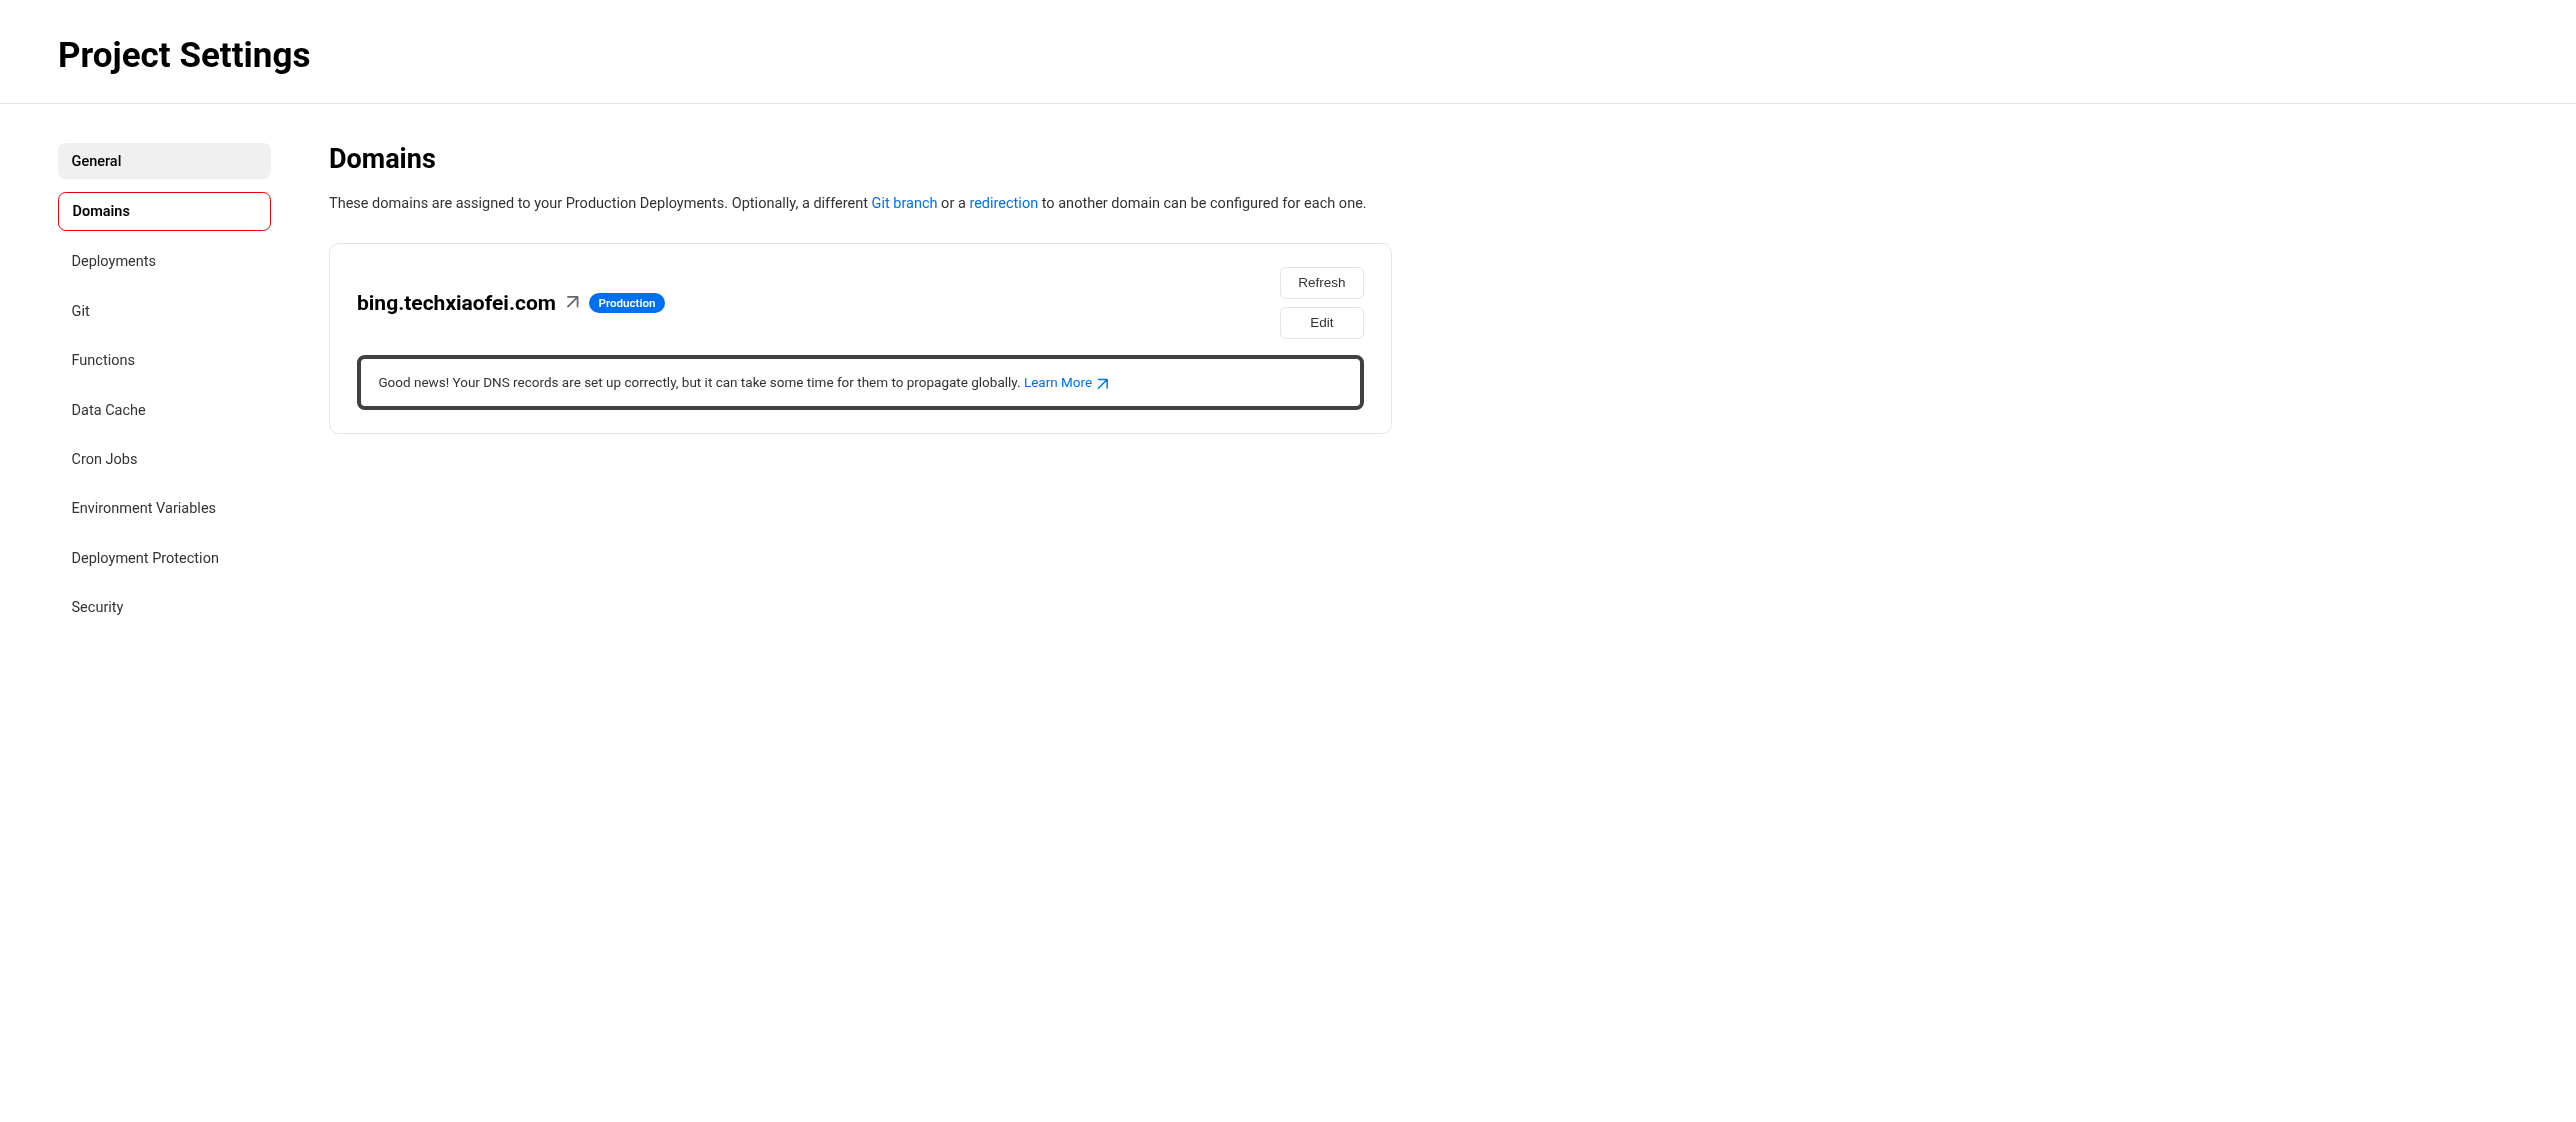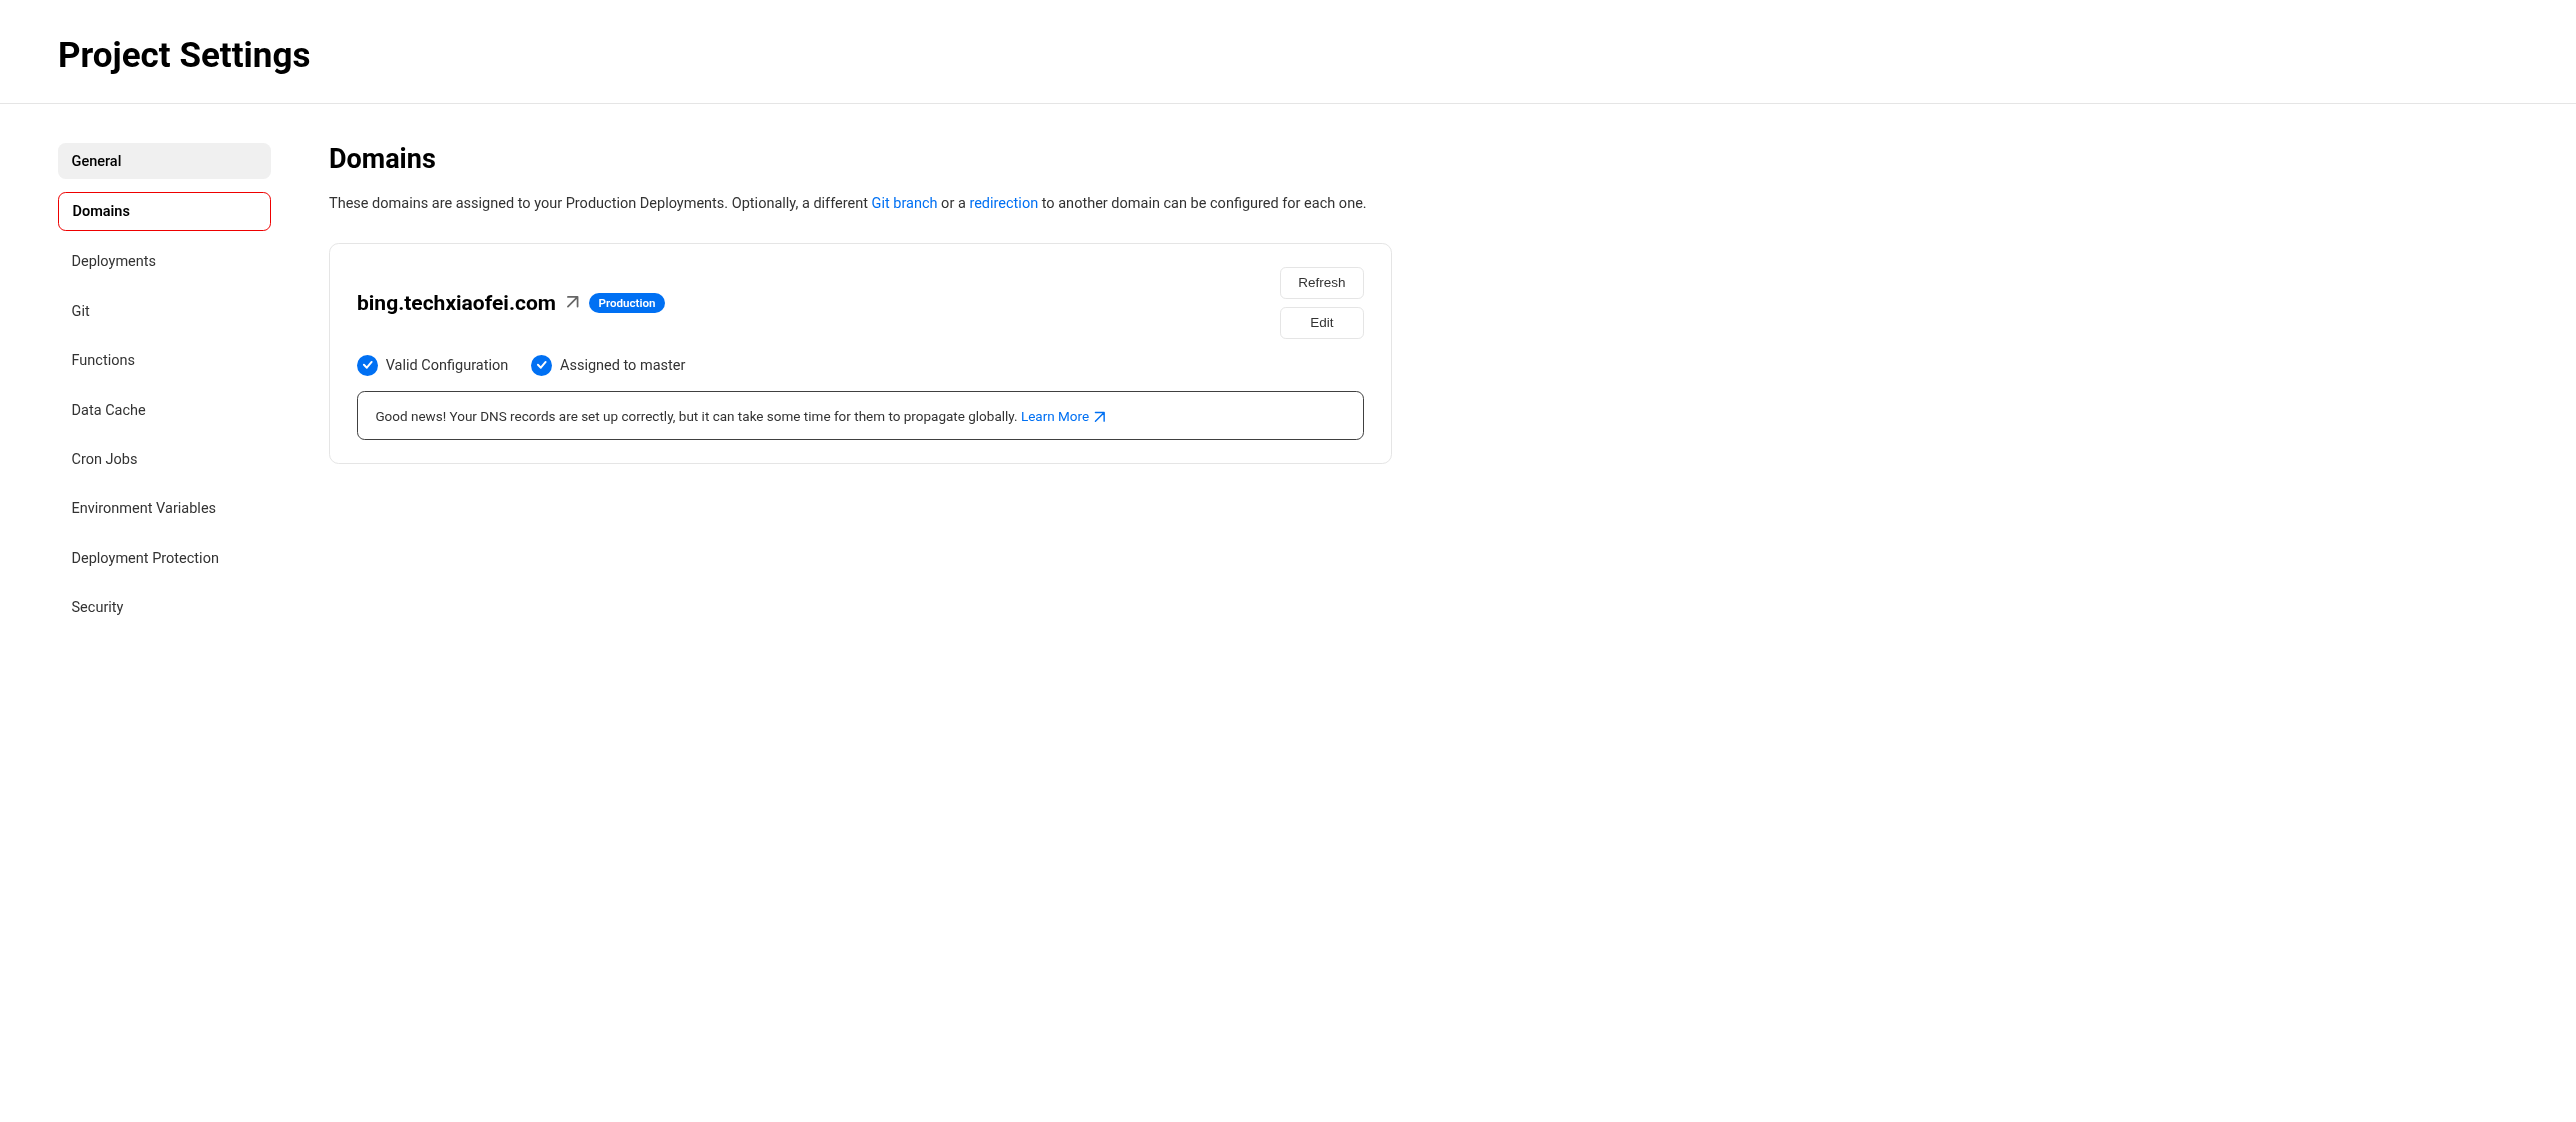--- a/index.html
+++ b/index.html
@@ -165,21 +165,21 @@
       display: flex;
       align-items: center;
       justify-content: center;
       flex-shrink: 0;
     }
     .check-circle svg {
       width: 11.6px;
       height: 11.6px;
     }
     .domain-info-box {
-      border: 1px solid #404040;
+      border: 4px solid #404040;
       border-radius: 7.7px;
       padding: 13.5px 17.4px;
       font-size: 13.5px;
       color: #333;
       line-height: 1.5;
       background: #fff;
     }
   </style>
 </head>
 <body>
@@ -221,38 +221,20 @@
             </svg>
           </span>
           <span class="badge-production">Production</span>
         </div>
         <div class="domain-actions">
           <button class="action-button">Refresh</button>
           <button class="action-button">Edit</button>
         </div>
       </div>
 
-      <div class="domain-status-row">
-        <div class="status-item">
-          <div class="check-circle">
-            <svg viewBox="0 0 12 12" fill="none" xmlns="http://www.w3.org/2000/svg">
-              <path d="M2 6L5 9L10 3" stroke="white" stroke-width="2" stroke-linecap="round" stroke-linejoin="round"></path>
-            </svg>
-          </div>
-          <span>Valid Configuration</span>
-        </div>
-        <div class="status-item">
-          <div class="check-circle">
-            <svg viewBox="0 0 12 12" fill="none" xmlns="http://www.w3.org/2000/svg">
-              <path d="M2 6L5 9L10 3" stroke="white" stroke-width="2" stroke-linecap="round" stroke-linejoin="round"></path>
-            </svg>
-          </div>
-          <span>Assigned to master</span>
-        </div>
-      </div>
 
       <div class="domain-info-box">
         <span>Good news! Your DNS records are set up correctly, but it can take some time for them to propagate globally. </span><a class="link-blue">
           <span>Learn More</span>
           <svg style="display:inline;vertical-align:middle;margin-left:1.9px;" width="11.6" height="11.6" viewBox="0 0 12 12" fill="none" xmlns="http://www.w3.org/2000/svg">
             <path d="M1.5 1.5H10.5M10.5 1.5V10.5M10.5 1.5L1.5 10.5" stroke="#0070f3" stroke-width="1.5" stroke-linecap="round" stroke-linejoin="round"></path>
           </svg>
         </a>
       </div>
     </div>

